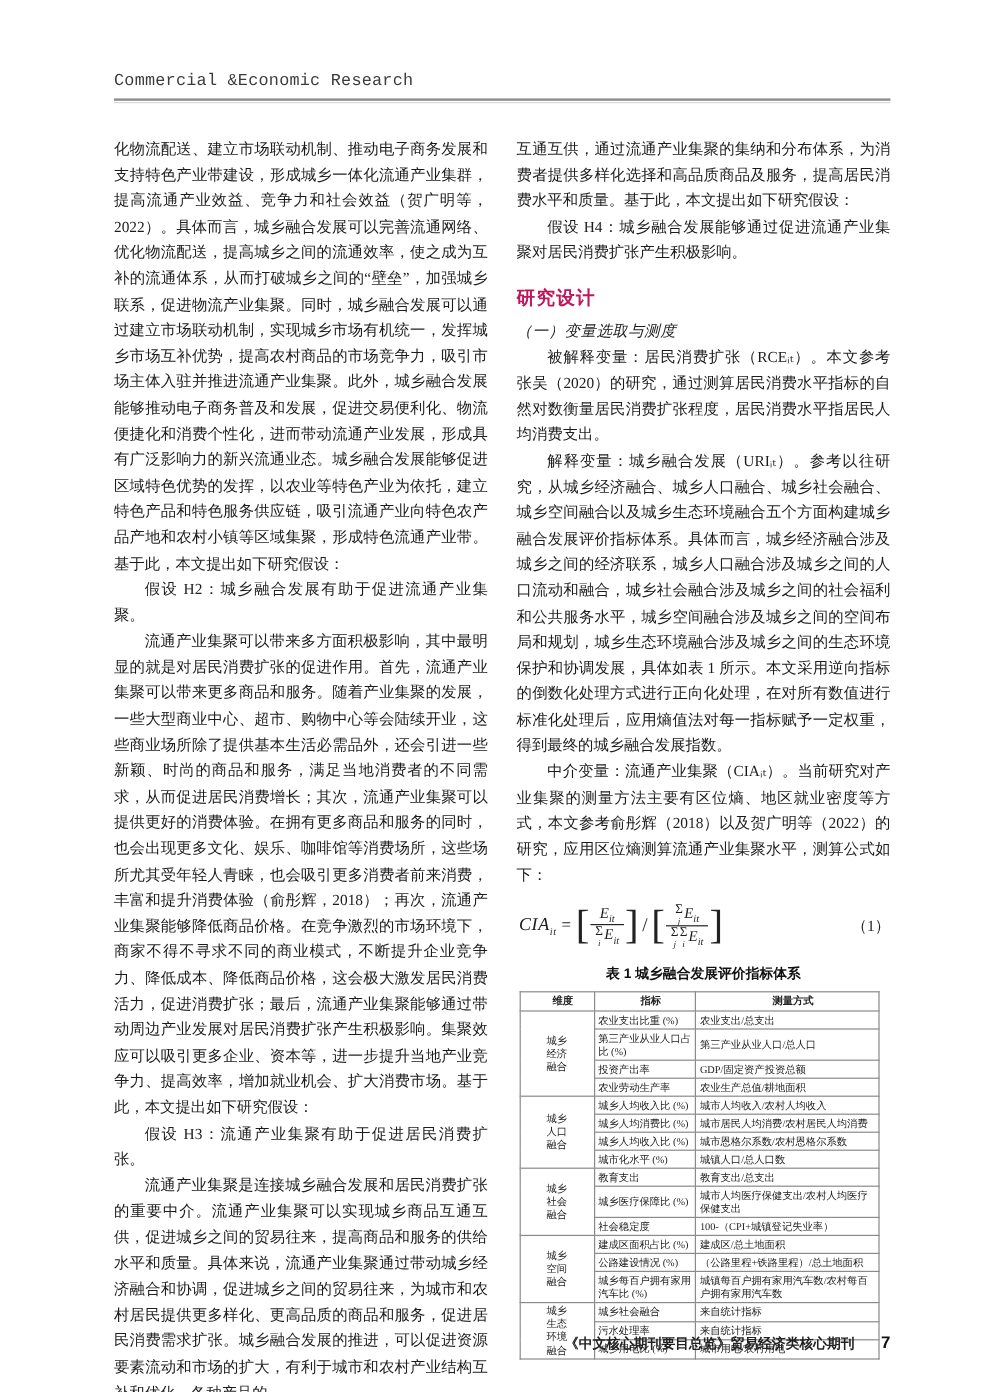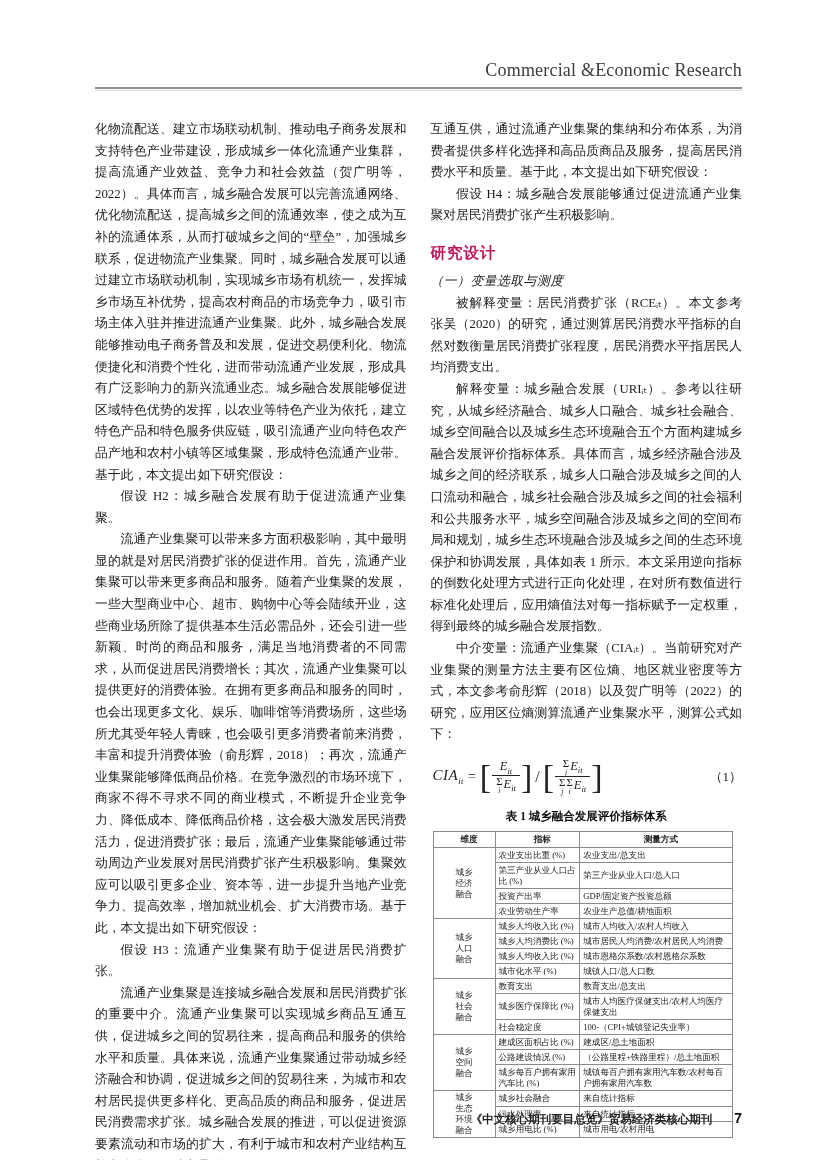--- a/index.html
+++ b/index.html
@@ -5,23 +5,22 @@
   html,body { margin:0; padding:0; background:#e8e8e8; }
   .page {
     position:relative; width:827px; height:1160px; margin:0 auto;
     background:#ffffff; overflow:hidden;
     font-family:"Liberation Serif","DejaVu Serif",serif;
     color:#1c1c1c;
   }
   .content { position:absolute; left:95px; width:647px; top:60px; }
 
   .header-title {
-    text-align:right;
-    font-family:Liberation Serif, serif;
-    font-size:18px; color:#3c3c3c; letter-spacing:0.2px;
+    font-family:Liberation Mono, monospace;
+    font-size:14px; color:#3c3c3c; letter-spacing:0.2px;
     padding-bottom:6px;
   }
   .header-rule { border-top:2px solid #8d8d8d; border-bottom:1px solid #d9d9d9; height:1px; }
 
   .columns { display:flex; gap:24px; margin-top:28px; }
   .col { width:311.5px; }
 
   .col p {
     margin:0; font-size:12.8px; line-height:21.6px;
     text-align:justify; text-justify:inter-ideograph;
@@ -53,21 +52,21 @@
   .frac .den { border-top:1px solid #222; }
   .sig { display:inline-flex; flex-direction:column; align-items:center; margin-right:1px; vertical-align:middle; }
   .sig .s-top { font-size:11px; line-height:11px; }
   .sig .s-sub { font-size:7.5px; line-height:7px; font-style:italic; }
   .f-div { margin:0 3px; font-size:16px; }
   .f-spacer { flex:1; }
   .f-num { font-size:13px; }
 
   
   .table-title {
-    text-align:center; font-family:Liberation Serif, serif;
+    text-align:center; font-family:Liberation Sans, sans-serif;
     font-weight:bold; font-size:11.5px; margin:14px 0 7px 0; color:#111;
   }
   table.ind-table {
     border-collapse:collapse; width:300px; margin-left:2px;
     font-size:8.6px; line-height:11px; color:#222;
     font-family:"Liberation Serif","DejaVu Serif",serif;
   }
   .ind-table th, .ind-table td { border:1px solid #8a8a8a; padding:1.5px 3px; }
   .ind-table th { font-weight:bold; text-align:center; height:12px;padding-left:13px; }
   .ind-table td.dim { width:26px; text-align:center; padding:1px 19px; }

